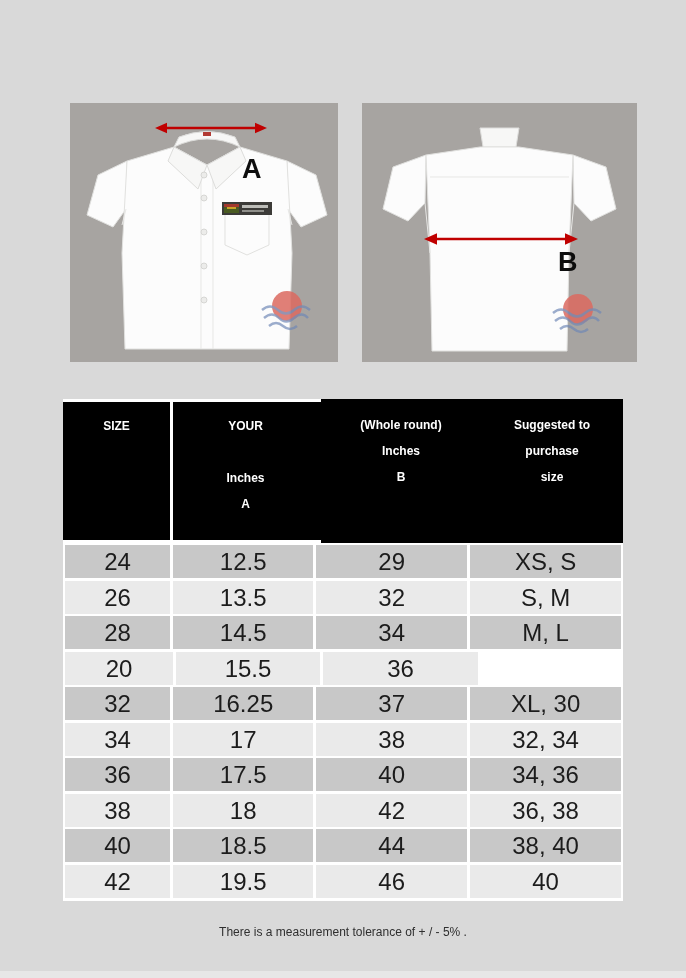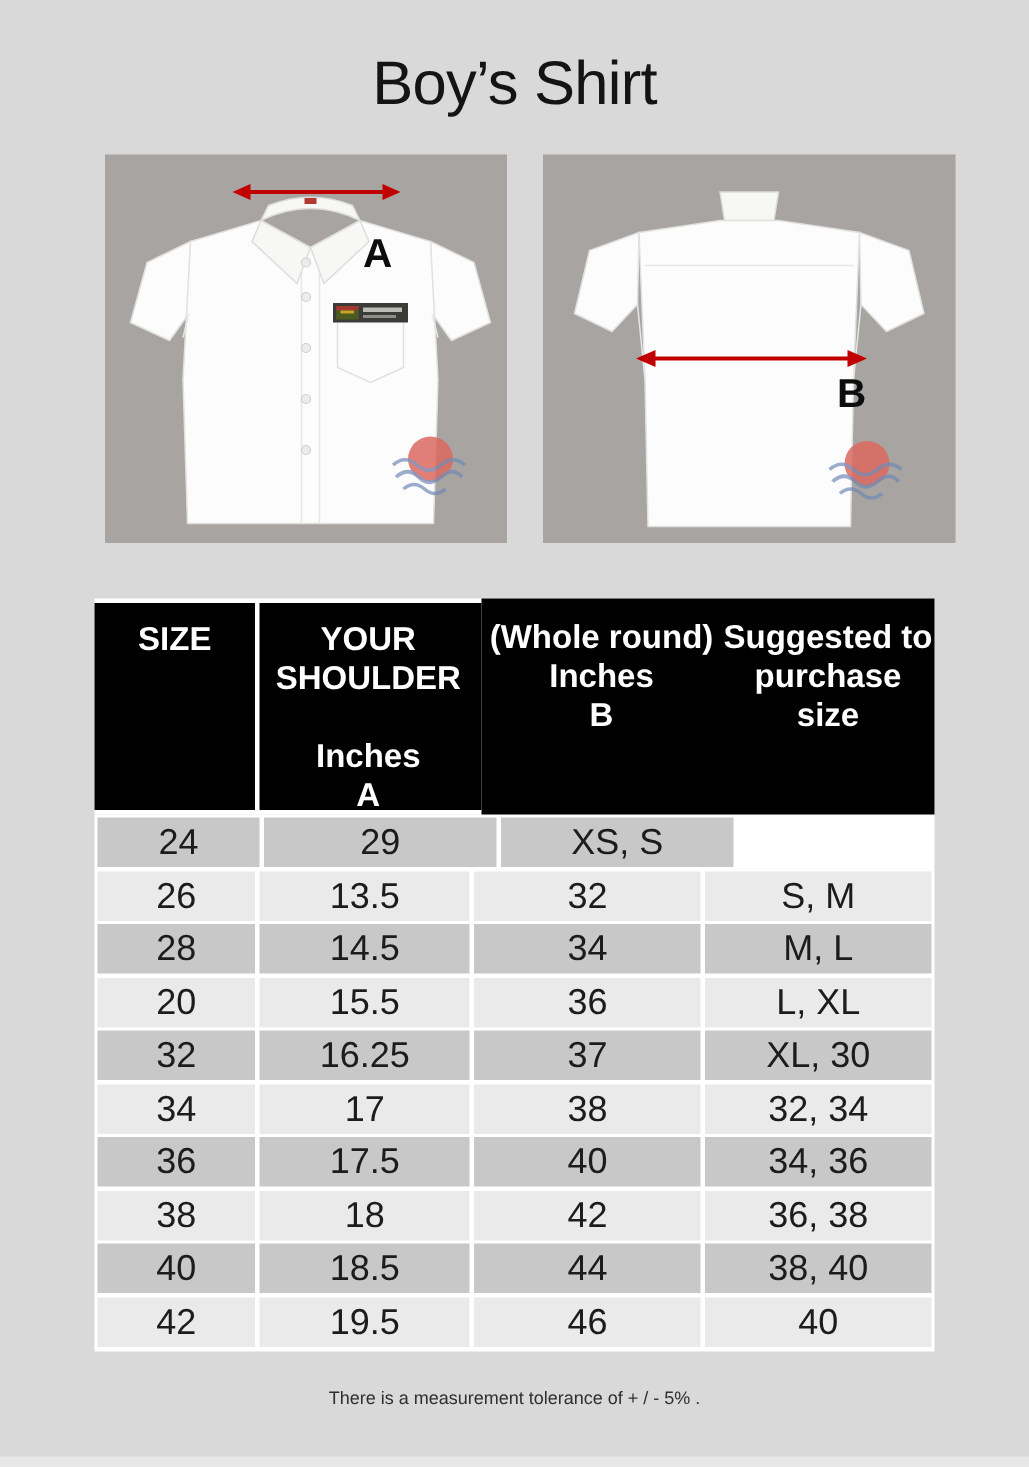--- a/index.html
+++ b/index.html
@@ -25,21 +25,21 @@
   .shirt-line{stroke:#e7e7e5;stroke-width:1;fill:none;}
   .collar-fill{fill:#f7f7f6;stroke:#dddddb;stroke-width:1;}
   .btn{fill:#ececea;stroke:#cfcfcd;stroke-width:0.8;}
   .arrow-line{stroke:var(--arrow-red);stroke-width:2.6;}
   .arrow-head{fill:var(--arrow-red);}
   .dim-label{font-family:"Liberation Sans",sans-serif;font-size:27px;font-weight:bold;fill:#0d0d0d;}
   .wm-wave{stroke:var(--watermark-blue);stroke-width:2.4;fill:none;opacity:0.8;}
 
   .size-table{position:absolute;left:63px;top:399px;width:560px;}
   .thead{position:relative;height:144px;background:var(--grid-white);
-         color:var(--header-text);font-weight:bold;font-size:22px;text-align:center;}
+         color:var(--header-text);font-weight:bold;font-size:12px;text-align:center;}
   .hblock{position:absolute;background:var(--header-bg);display:flex;}
   .hblock-left{left:0;top:3px;width:258px;height:138px;}
   .hblock-right{left:258px;top:0;width:302px;height:144px;}
   .th{padding-top:11px;}
   .hblock-right .th{padding-top:13px;}
   .th span{display:block;min-height:26px;line-height:26px;}
   .th-size{width:110px;border-right:3px solid var(--grid-white);}
   .th-shoulder{width:145px;}
   .th-chest{width:160px;}
   .th-bermudas{width:142px;}
@@ -54,21 +54,20 @@
 
   .footnote{position:absolute;top:925px;left:0;width:100%;text-align:center;
             font-size:12px;color:var(--note-text);}
   .bottom-strip{position:absolute;left:0;bottom:0;width:100%;height:7px;background:#e7e7e7;}
 </style>
 </head>
 <body>
 
 <div class="page">
 
-  <h1 class="title">Boy’s Shirt</h1>
 
   <div class="photo photo-front">
     <svg viewBox="0 0 268 259">
       <g>
         <path class="shirt-fill" d="M57,58 L28,72 L17,112 L43,124 L56,106 Z"></path>
         <path class="shirt-fill" d="M217,58 L246,72 L257,112 L231,124 L218,106 Z"></path>
         <path class="shirt-fill" d="M57,58 L104,44 L137,62 L170,44 L217,58 L222,150 L219,246 L55,246 L52,150 Z"></path>
         <path class="shirt-line" d="M131,64 L131,246 M143,64 L143,246"></path>
         <path class="shirt-line" d="M52,122 L56,106 M222,122 L218,106"></path>
         <path class="collar-fill" d="M104,44 Q137,28 170,44 L165,34 Q137,23 109,34 Z"></path>
@@ -133,21 +132,20 @@
   </div>
 
   <div class="size-table">
     <div class="thead">
       <div class="hblock hblock-left">
         <div class="th th-size">
           <span>SIZE</span>
         </div>
         <div class="th th-shoulder">
           <span>YOUR</span>
-          <span>SHOULDER</span>
           <span></span>
           <span>Inches</span>
           <span>A</span>
         </div>
       </div>
       <div class="hblock hblock-right">
         <div class="th th-chest">
           <span>(Whole round)</span>
           <span>Inches</span>
           <span>B</span>
@@ -155,40 +153,40 @@
         <div class="th th-bermudas">
           <span>Suggested to</span>
           <span>purchase</span>
           <span>size</span>
         </div>
       </div>
     </div>
     <div class="tbody">
         <div class="tr dark">
           <div class="td c0">24</div>
+          <div class="td c1">12.5</div>
           <div class="td c2">29</div>
           <div class="td c3">XS, S</div>
         </div>
         <div class="tr light">
           <div class="td c0">26</div>
           <div class="td c1">13.5</div>
           <div class="td c2">32</div>
           <div class="td c3">S, M</div>
         </div>
         <div class="tr dark">
           <div class="td c0">28</div>
           <div class="td c1">14.5</div>
           <div class="td c2">34</div>
           <div class="td c3">M, L</div>
         </div>
         <div class="tr light">
           <div class="td c0">20</div>
           <div class="td c1">15.5</div>
           <div class="td c2">36</div>
-          <div class="td c3">L, XL</div>
         </div>
         <div class="tr dark">
           <div class="td c0">32</div>
           <div class="td c1">16.25</div>
           <div class="td c2">37</div>
           <div class="td c3">XL, 30</div>
         </div>
         <div class="tr light">
           <div class="td c0">34</div>
           <div class="td c1">17</div>

